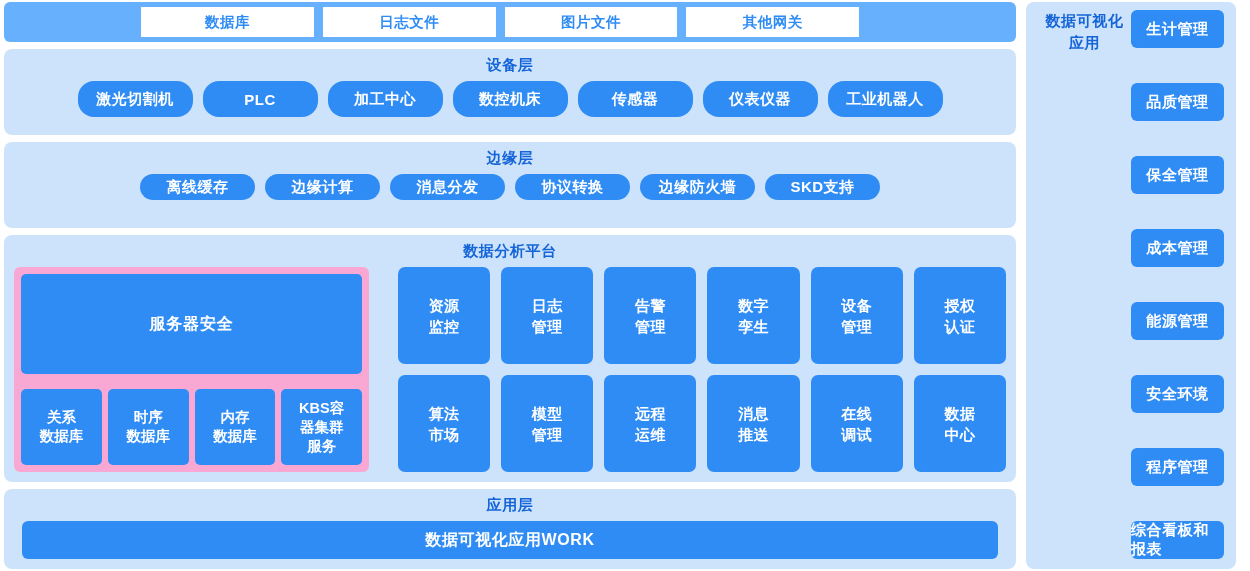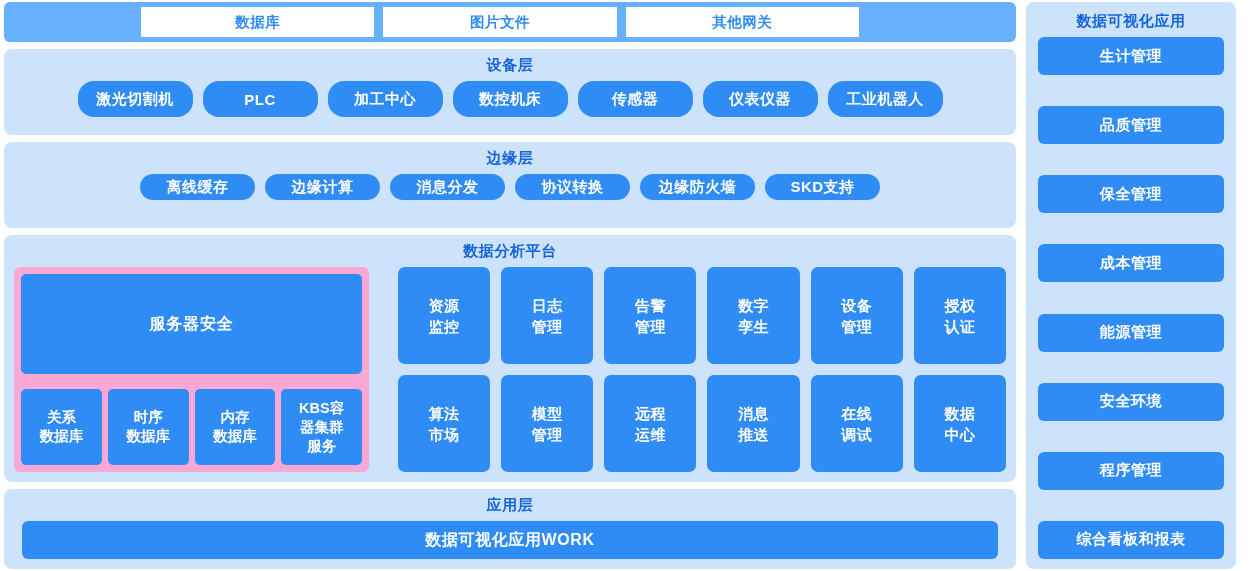--- a/index.html
+++ b/index.html
@@ -192,21 +192,21 @@
   }
 
   
   .sidebar {
     width: 210px;
     flex: 0 0 210px;
     background: #cde3fb;
     border-radius: 8px;
     padding: 8px 12px 10px 12px;
     display: flex;
-    flex-direction: column;
+    flex-direction: row;
   }
   .sidebar-title {
     text-align: center;
     color: #1565d8;
     font-size: 15px;
     font-weight: bold;
     letter-spacing: .6px;
     line-height: 22px;
     margin-bottom: 5px;
   }
@@ -232,20 +232,21 @@
 </head>
 <body>
 
 <div class="page">
 
   <div class="left-col">
 
     <div class="gateway-band">
       <div class="gw-spacer"></div>
       <div class="gw-chip">数据库</div>
+      <div class="gw-chip">日志文件</div>
       <div class="gw-chip">图片文件</div>
       <div class="gw-chip">其他网关</div>
       <div class="gw-tail"></div>
     </div>
 
     <div class="layer device-layer">
       <div class="layer-title">设备层</div>
       <div class="chip-row">
         <div class="chip">激光切割机</div>
         <div class="chip">PLC</div>

